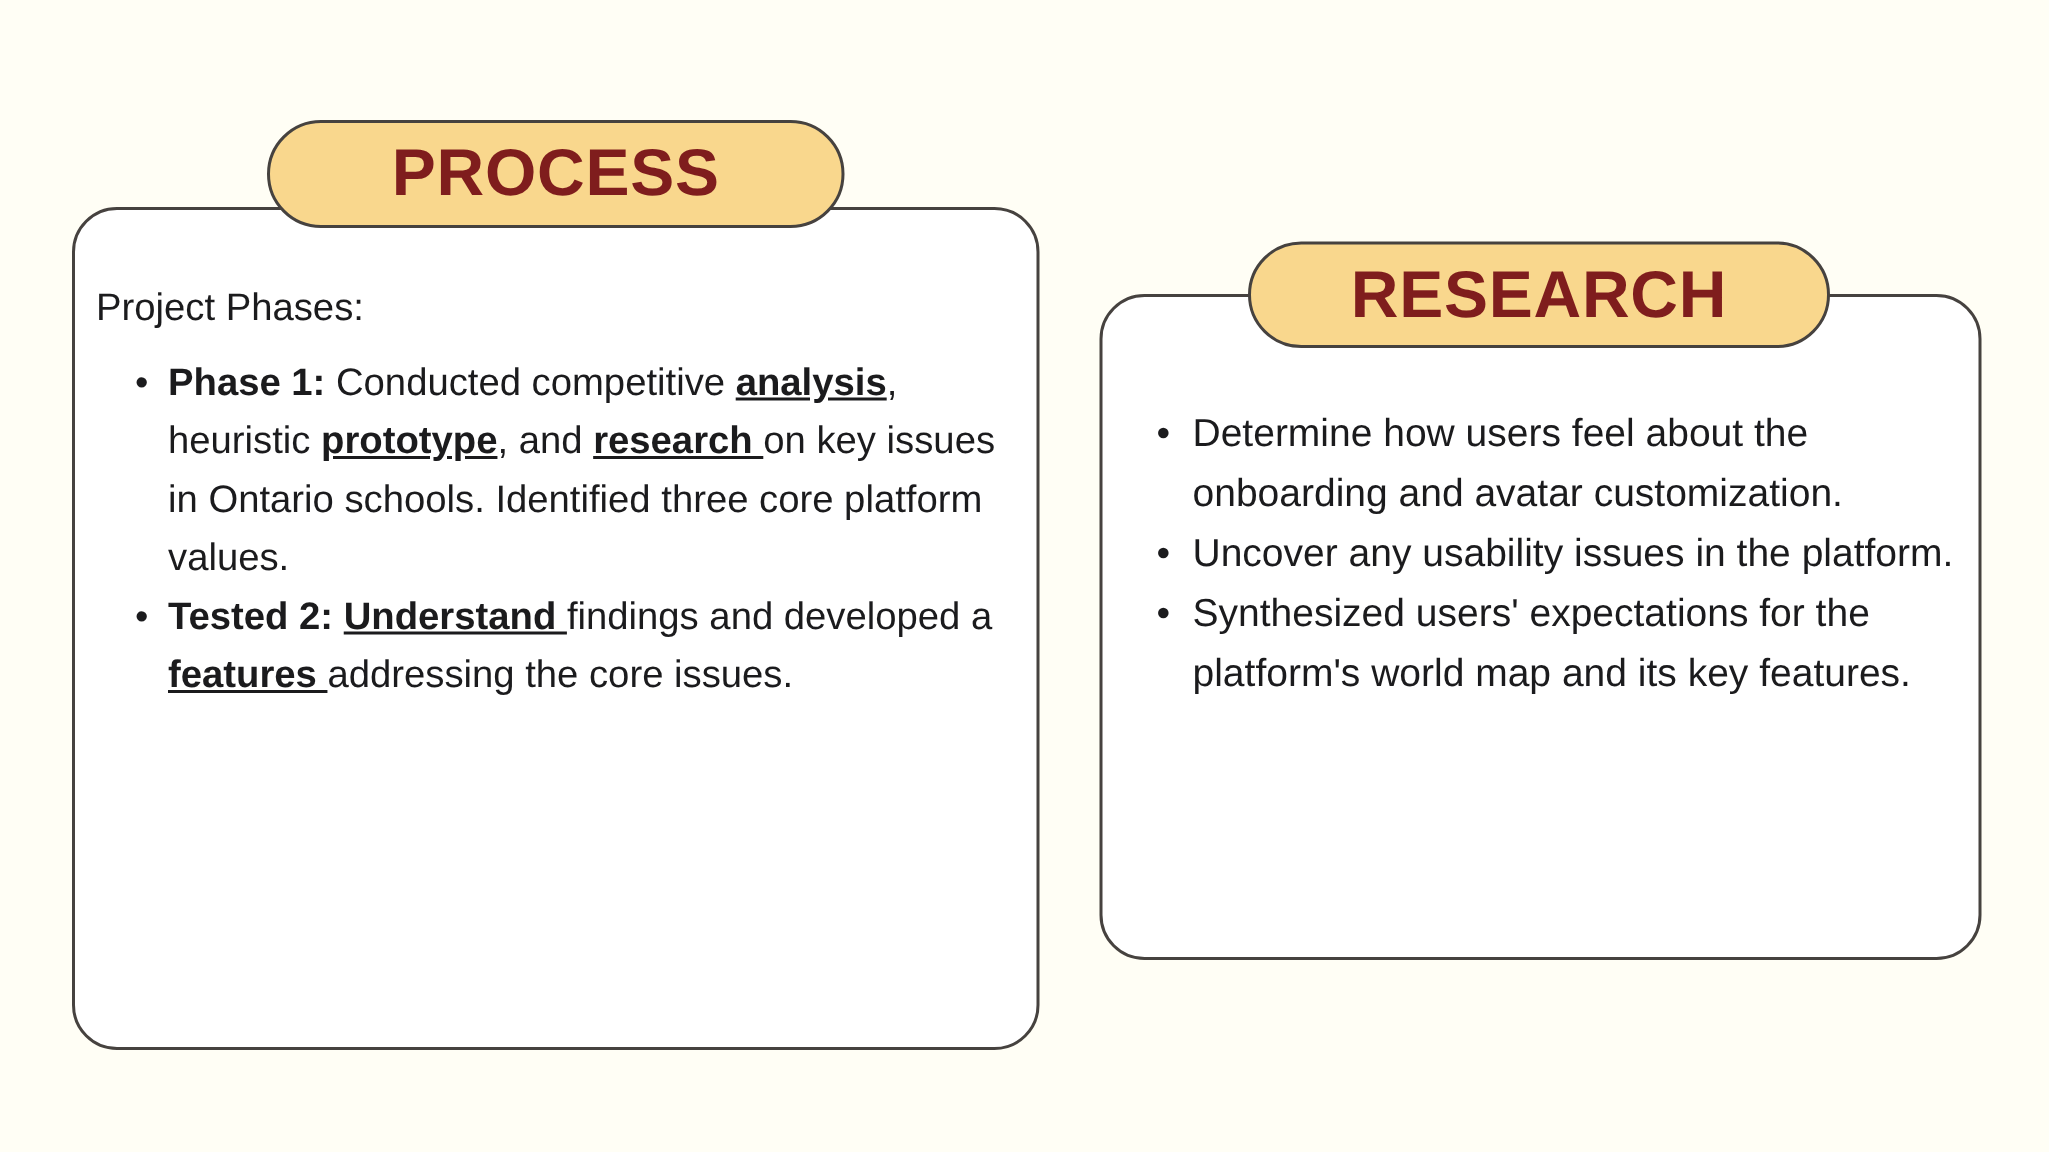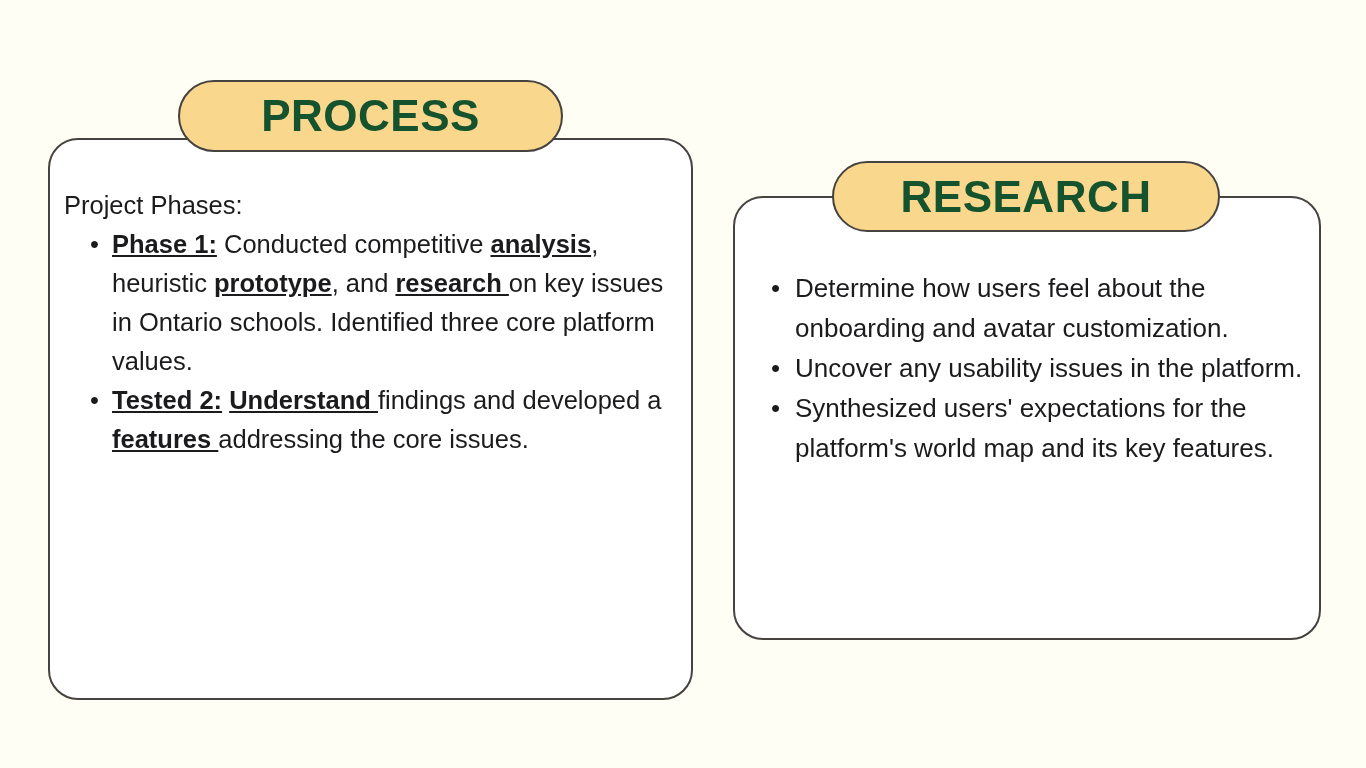--- a/index.html
+++ b/index.html
@@ -32,21 +32,21 @@
   
   .pill {
     position: absolute;
     background: #F9D78D;
     border: 2px solid #46423F;
     border-radius: 999px;
     box-sizing: border-box;
     display: flex;
     align-items: center;
     justify-content: center;
-    color: #14532d;
+    color: #7f1d1d;
     font-weight: 700;
     letter-spacing: 0.5px;
     z-index: 5;
   }
 
   
   #process-card {
     left: 48px;
     top: 138px;
     width: 645px;
@@ -62,42 +62,42 @@
   #process-body {
     position: absolute;
     left: 64px;
     top: 186px;
     width: 610px;
     color: #1B1B1D;
     font-size: 25.5px;
     line-height: 39px;
   }
   .intro-line {
-    margin: 0 0 0 0;
+    margin: 0 0 11px 0;
   }
   ul.bullets {
     list-style: none;
     margin: 0;
     padding: 0;
   }
   ul.bullets > li {
     position: relative;
     padding-left: 48px;
     margin: 0;
   }
   ul.bullets > li::before {
     content: "\2022";
     position: absolute;
     left: 26px;
     top: 0;
     font-size: 25.5px;
     line-height: 39px;
     color: #1B1B1D;
   }
-  b { font-weight: 700; text-decoration: underline; }
+  b { font-weight: 700; }
   u.bu {
     font-weight: 700;
     text-decoration: underline;
     text-underline-offset: 2px;
     text-align: center;
   }
 
   
   #research-card {
     left: 733px;

